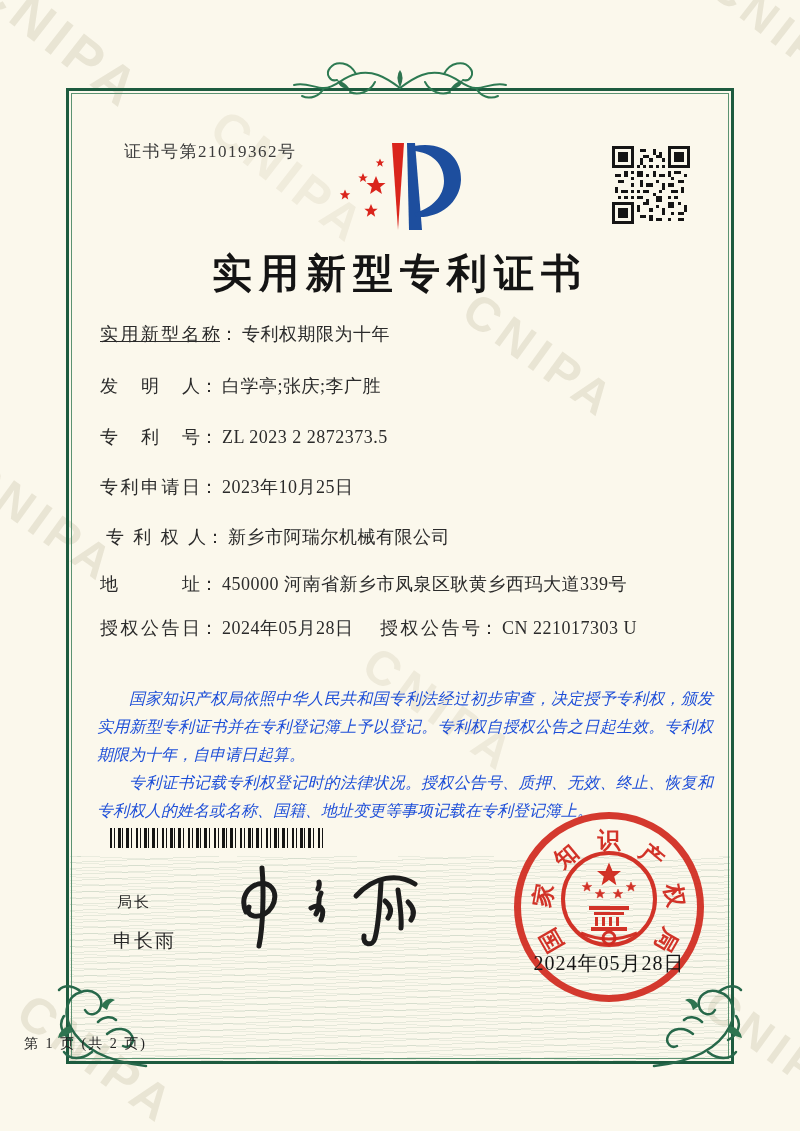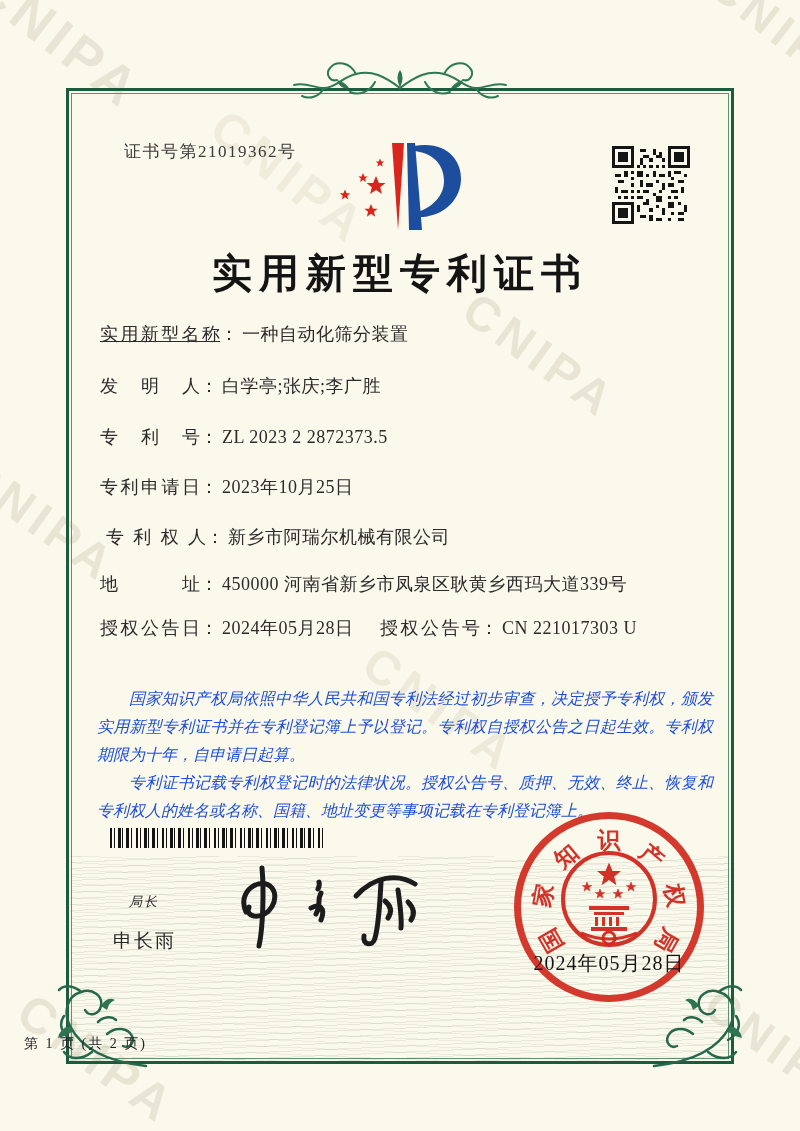--- a/index.html
+++ b/index.html
@@ -64,22 +64,22 @@
   
   .barcode{position:absolute; left:110px; top:828px; width:215px; height:20px;
     background:repeating-linear-gradient(90deg,
       #141414 0 2px, rgba(0,0,0,0) 2px 4px,
       #141414 4px 5px, rgba(0,0,0,0) 5px 8px,
       #141414 8px 11px, rgba(0,0,0,0) 11px 12px,
       #141414 12px 13px, rgba(0,0,0,0) 13px 16px,
       #141414 16px 19px, rgba(0,0,0,0) 19px 21px,
       #141414 21px 22px, rgba(0,0,0,0) 22px 26px);}
   
-  .sig-title{position:absolute; left:129px; top:893px; font-size:13px; letter-spacing:2px;
-    font-family:"Liberation Sans", sans-serif; color:#262626;font-style:italic;}
+  .sig-title{position:absolute; left:117px; top:893px; font-size:15px; letter-spacing:2px;
+    font-family:"Liberation Sans", sans-serif; color:#262626;}
   .sig-name{position:absolute; left:113px; top:928px; font-size:19px; letter-spacing:2px;
     font-family:"Liberation Sans", sans-serif; color:#262626;}
   .sig-hand{position:absolute; left:218px; top:860px; width:215px; height:100px;}
   
   .seal{position:absolute; left:514px; top:812px; width:190px; height:190px;
     border:7px solid rgba(208,40,29,0.92); border-radius:50%; box-sizing:border-box;}
   .seal-char{position:absolute; left:50%; top:50%; width:26px; height:26px; margin:-13px;
     text-align:center; line-height:26px; font-size:23px; font-weight:bold;
     color:rgba(208,40,29,0.95); font-family:"Liberation Serif", serif;}
   .sc0{transform:rotate(-120deg) translateY(-66px);}
@@ -266,21 +266,21 @@
         <rect x="19" y="21" width="1" height="1"></rect>
         <rect x="21" y="21" width="2" height="1"></rect>
         <rect x="18" y="23" width="1" height="1"></rect>
         <rect x="21" y="23" width="2" height="1"></rect>
     </g>
   </svg>
 
   <h1 class="title">实用新型专利证书</h1>
 
   <div class="row r1">
-    <span class="flabel wide">实用新型名称</span><span class="colon">：</span><span class="fvalue">一种自动化筛分装置</span>
+    <span class="flabel wide">实用新型名称</span><span class="colon">：</span><span class="fvalue">专利权期限为十年</span>
   </div>
   <div class="row r2">
     <span class="flabel">发明人</span><span class="colon">：</span><span class="fvalue">白学亭;张庆;李广胜</span>
   </div>
   <div class="row r3">
     <span class="flabel">专利号</span><span class="colon">：</span><span class="fvalue">ZL 2023 2 2872373.5</span>
   </div>
   <div class="row r4">
     <span class="flabel">专利申请日</span><span class="colon">：</span><span class="fvalue">2023年10月25日</span>
   </div>

